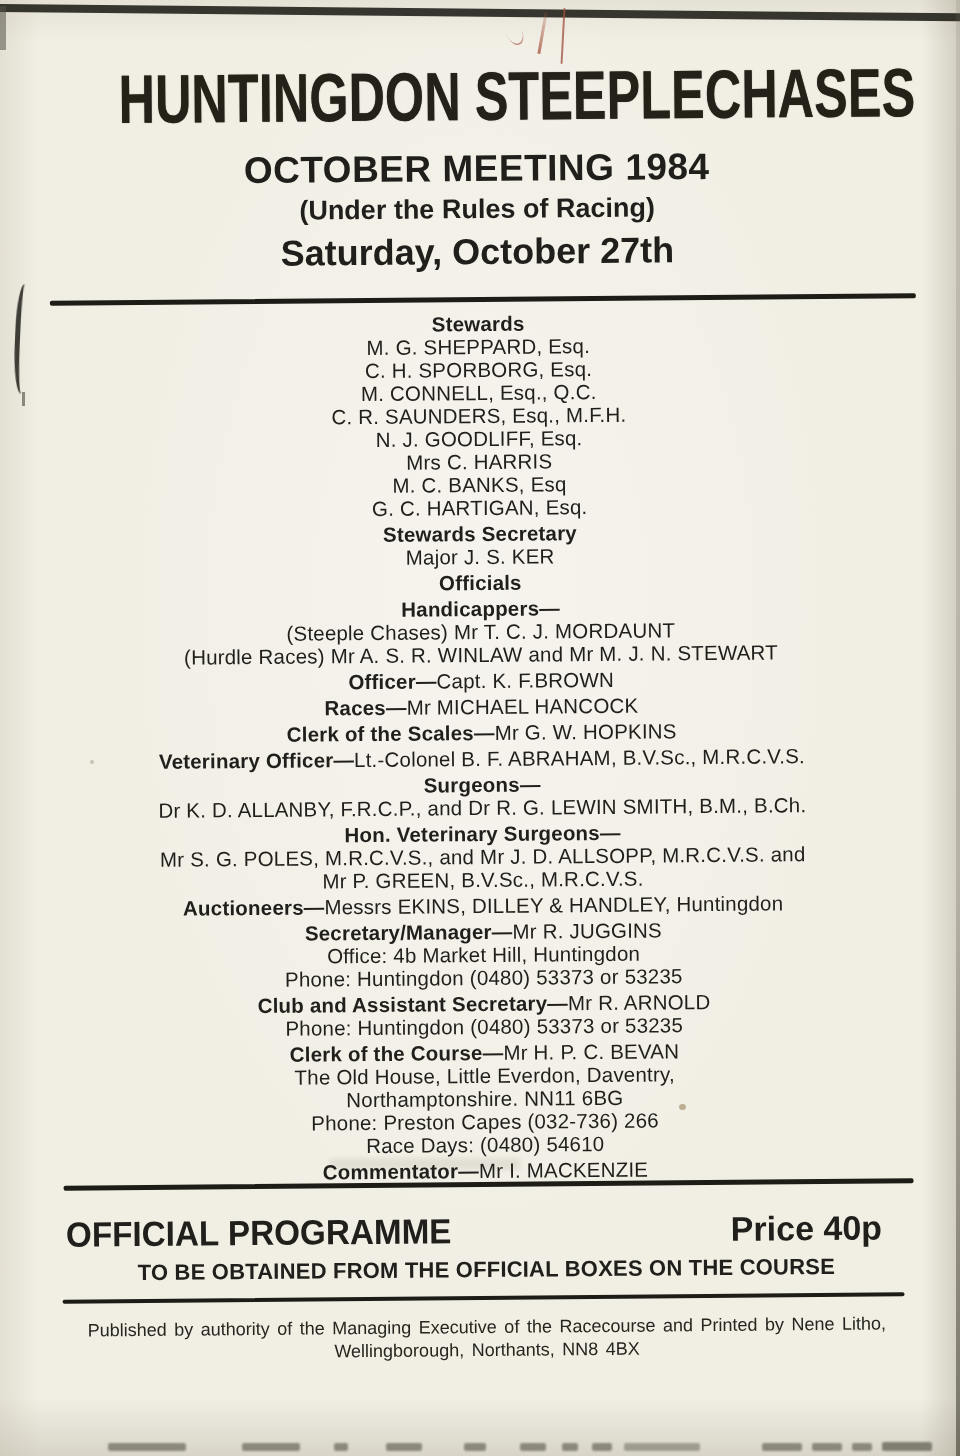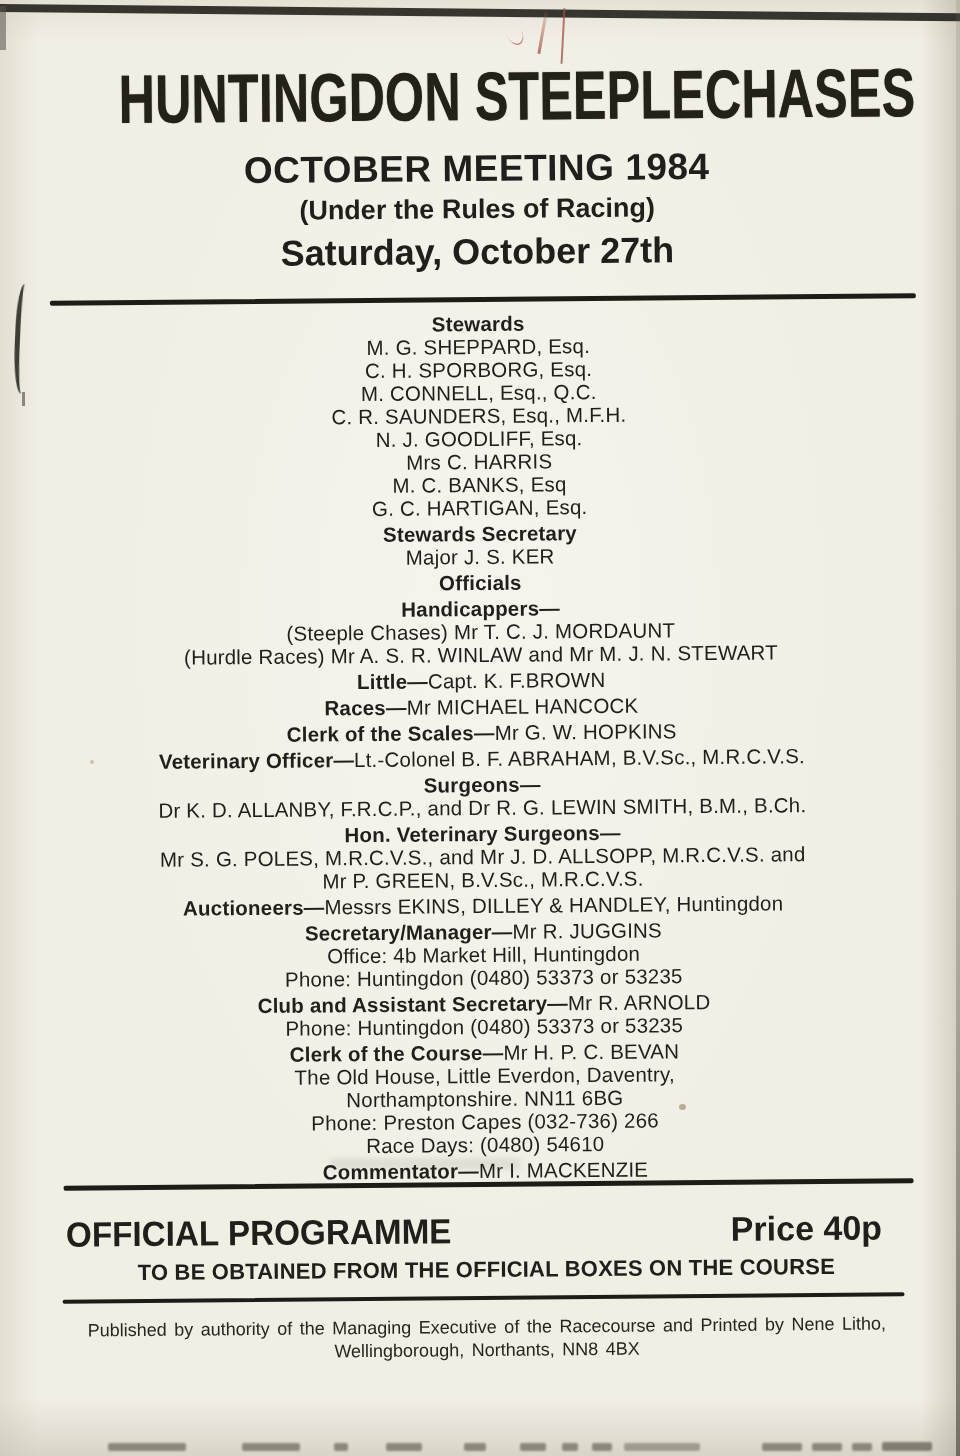--- a/index.html
+++ b/index.html
@@ -122,21 +122,21 @@
 
       <div class="line hd b">Stewards Secretary</div>
       <div class="line">Major J. S. KER</div>
 
       <div class="line hd b">Officials</div>
 
       <div class="line hd b">Handicappers—</div>
       <div class="line">(Steeple Chases) Mr T. C. J. MORDAUNT</div>
       <div class="line">(Hurdle Races) Mr A. S. R. WINLAW and Mr M. J. N. STEWART</div>
 
-      <div class="line hd"><span class="b">Little—</span><span>Capt. K. F.BROWN</span></div>
+      <div class="line hd"><span class="b">Officer—</span><span>Capt. K. F.BROWN</span></div>
       <div class="line hd"><span class="b">Races—</span><span>Mr MICHAEL HANCOCK</span></div>
       <div class="line hd"><span class="b">Clerk of the Scales—</span><span>Mr G. W. HOPKINS</span></div>
       <div class="line hd"><span class="b">Veterinary Officer—</span><span>Lt.-Colonel B. F. ABRAHAM, B.V.Sc., M.R.C.V.S.</span></div>
 
       <div class="line hd b">Surgeons—</div>
       <div class="line">Dr K. D. ALLANBY, F.R.C.P., and Dr R. G. LEWIN SMITH, B.M., B.Ch.</div>
 
       <div class="line hd b">Hon. Veterinary Surgeons—</div>
       <div class="line">Mr S. G. POLES, M.R.C.V.S., and Mr J. D. ALLSOPP, M.R.C.V.S. and</div>
       <div class="line">Mr P. GREEN, B.V.Sc., M.R.C.V.S.</div>

